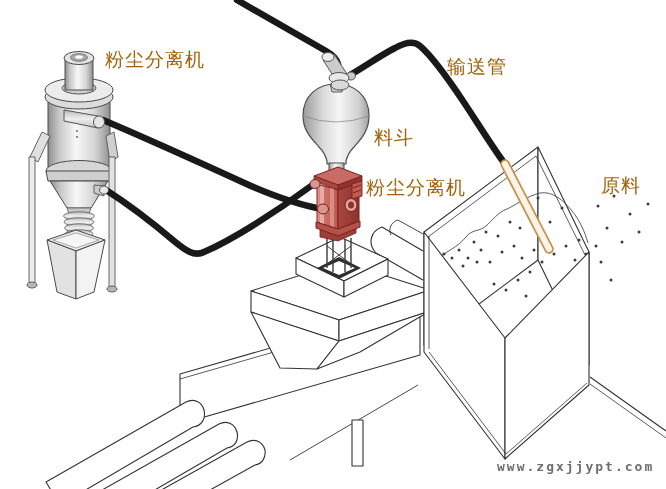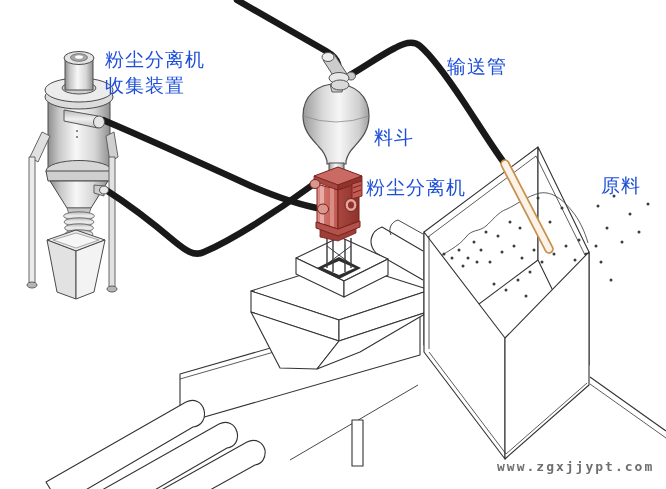--- a/index.html
+++ b/index.html
@@ -2,21 +2,21 @@
 <html><head>
 <meta charset="utf-8">
 <style>
   html,body{margin:0;padding:0;background:#fff;}
   #stage{
     position:relative;width:666px;height:489px;background:#ffffff;
     font-family:"DejaVu Sans",sans-serif;overflow:hidden;
   }
   #stage svg{position:absolute;left:0;top:0;}
   .lbl{
-    position:absolute;color:#1d4ed8;font-size:19px;line-height:26px;
+    position:absolute;color:#a16207;font-size:19px;line-height:26px;
     letter-spacing:1px;white-space:nowrap;pointer-events:none;
     font-family:"DejaVu Sans","Liberation Sans",sans-serif;
   }
   .watermark{
     position:absolute;left:497px;top:459px;color:#6f6f6f;
     font-family:"DejaVu Sans Mono","Liberation Mono",monospace;
     font-weight:bold;font-size:13px;letter-spacing:2px;pointer-events:none;
   }
   .l-collector{left:105px;top:46px;}
   .l-convey{left:447px;top:53px;}
@@ -280,21 +280,20 @@
       <ellipse cx="328" cy="57" rx="6" ry="4.5" fill="#ededed" stroke="#555"></ellipse>
       <ellipse cx="351" cy="76" rx="4.5" ry="4" fill="#c9c9c9" stroke="#555"></ellipse>
       <ellipse cx="339" cy="78" rx="10" ry="5.5" fill="#e8e8e8" stroke="#555"></ellipse>
       <ellipse cx="340" cy="85" rx="9" ry="5" fill="#d9d9d9" stroke="#555"></ellipse>
     </g>
   </g>
 </svg>
 
 <div class="lbl l-collector">
   <div>粉尘分离机</div>
-  <div>收集装置</div>
 </div>
 <div class="lbl l-convey">输送管</div>
 <div class="lbl l-hopper">料斗</div>
 <div class="lbl l-separator">
   <div>粉尘分离机</div>
 </div>
 <div class="lbl l-raw">原料</div>
 <div class="watermark">www.zgxjjypt.com</div>
 </div>
 

